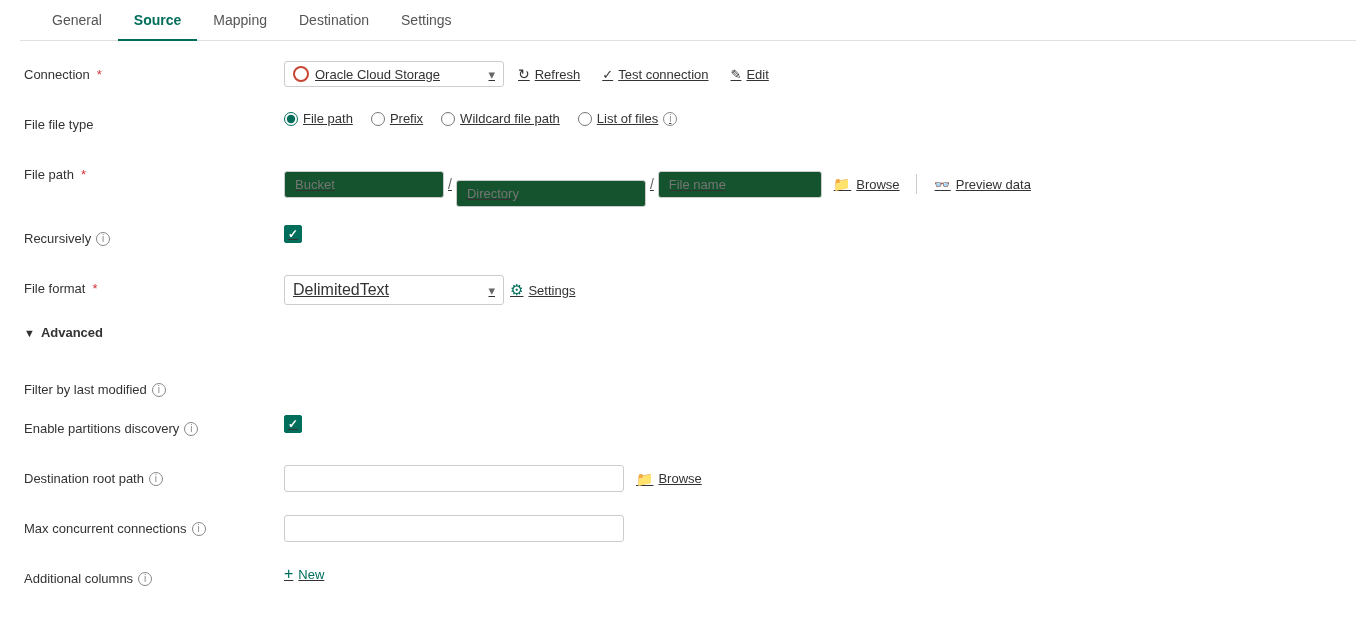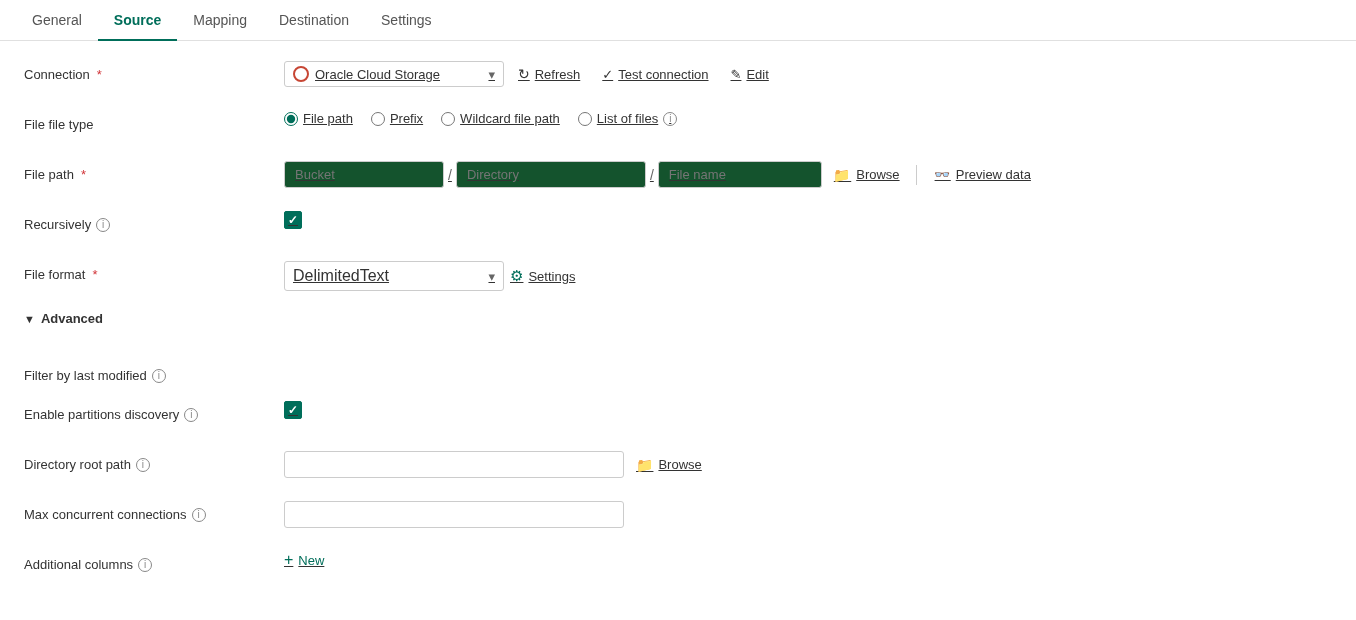--- a/index.html
+++ b/index.html
@@ -2,20 +2,21 @@
 <html><head>
   <meta charset="utf-8">
   <style>
     * { box-sizing: border-box; margin: 0; padding: 0; }
     body { font-family: 'Segoe UI', Arial, sans-serif; font-size: 13px; color: #333; background: #fff; }
 
     .tabs {
       display: flex;
       border-bottom: 1px solid #e0e0e0;
       padding: 0 16px;
+      margin-left: 20px;
     }
     .tab {
       padding: 12px 16px;
       cursor: pointer;
       color: #555;
       font-size: 14px;
       position: relative;
       user-select: none;
     }
     .tab.active {
@@ -343,21 +344,21 @@
 
   <div class="form-row">
     <div class="form-label bold">
       <span>File path</span>
       <span class="required">*</span>
     </div>
     <div class="form-control">
       <div class="file-path-group">
         <input type="text" class="file-path-input" style="width: 160px;" placeholder="Bucket">
         <span class="separator">/</span>
-        <input type="text" class="file-path-input" style="width: 190px;" placeholder="Directory">
+        <input type="text" class="file-path-input" style="width: 190px; margin-top: 19px;" placeholder="Directory">
         <span class="separator">/</span>
         <input type="text" class="file-path-input" style="width: 164px;" placeholder="File name">
       </div>
       <button class="browse-btn">
         <span style="font-size:14px; color:#006e5a;">📁</span>
         <span>Browse</span>
       </button>
       <div class="divider-v"></div>
       <button class="action-btn">
         <span style="font-size:13px; color:#006e5a;">👓</span>
@@ -410,21 +411,21 @@
       <span>Enable partitions discovery</span>
       <span class="info-icon">i</span>
     </div>
     <div class="form-control">
       <div class="checkbox-green"></div>
     </div>
   </div>
 
   <div class="form-row">
     <div class="form-label">
-      <span>Directory root path</span>
+      <span>Destination root path</span>
       <span class="info-icon">i</span>
     </div>
     <div class="form-control">
       <input type="text" class="text-input wide" value="" style="">
       <button class="browse-btn">
         <span style="font-size:14px; color:#006e5a;">📁</span>
         <span>Browse</span>
       </button>
     </div>
   </div>

